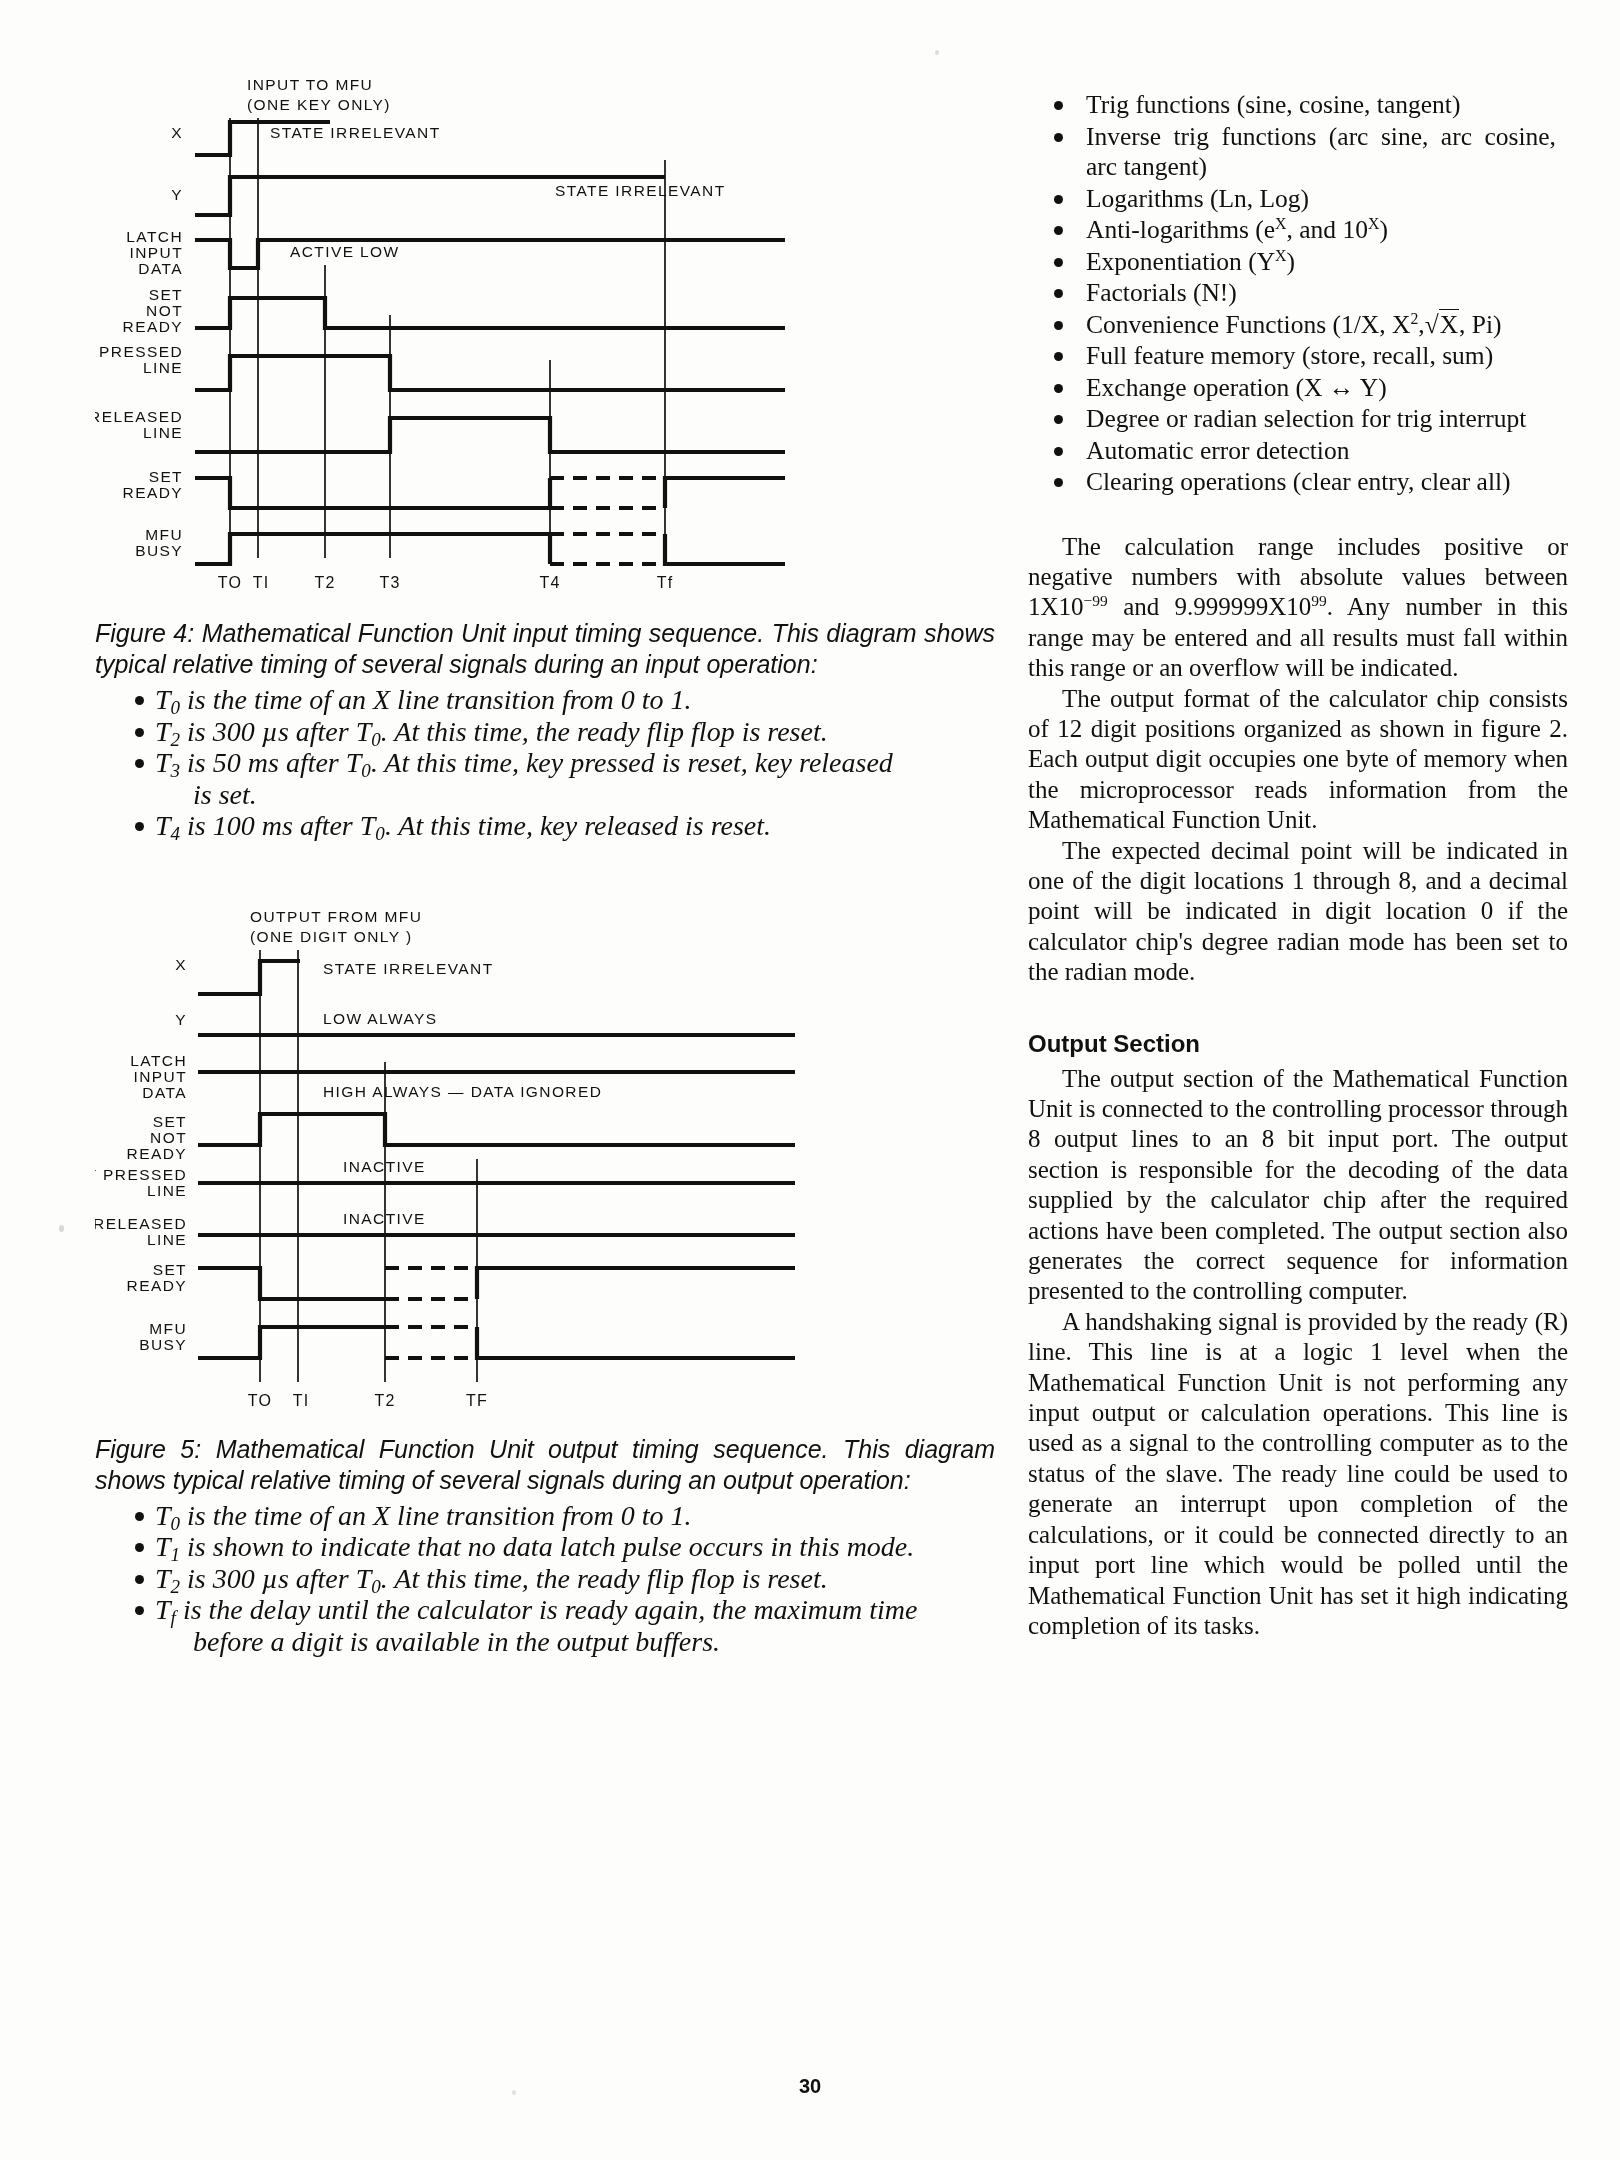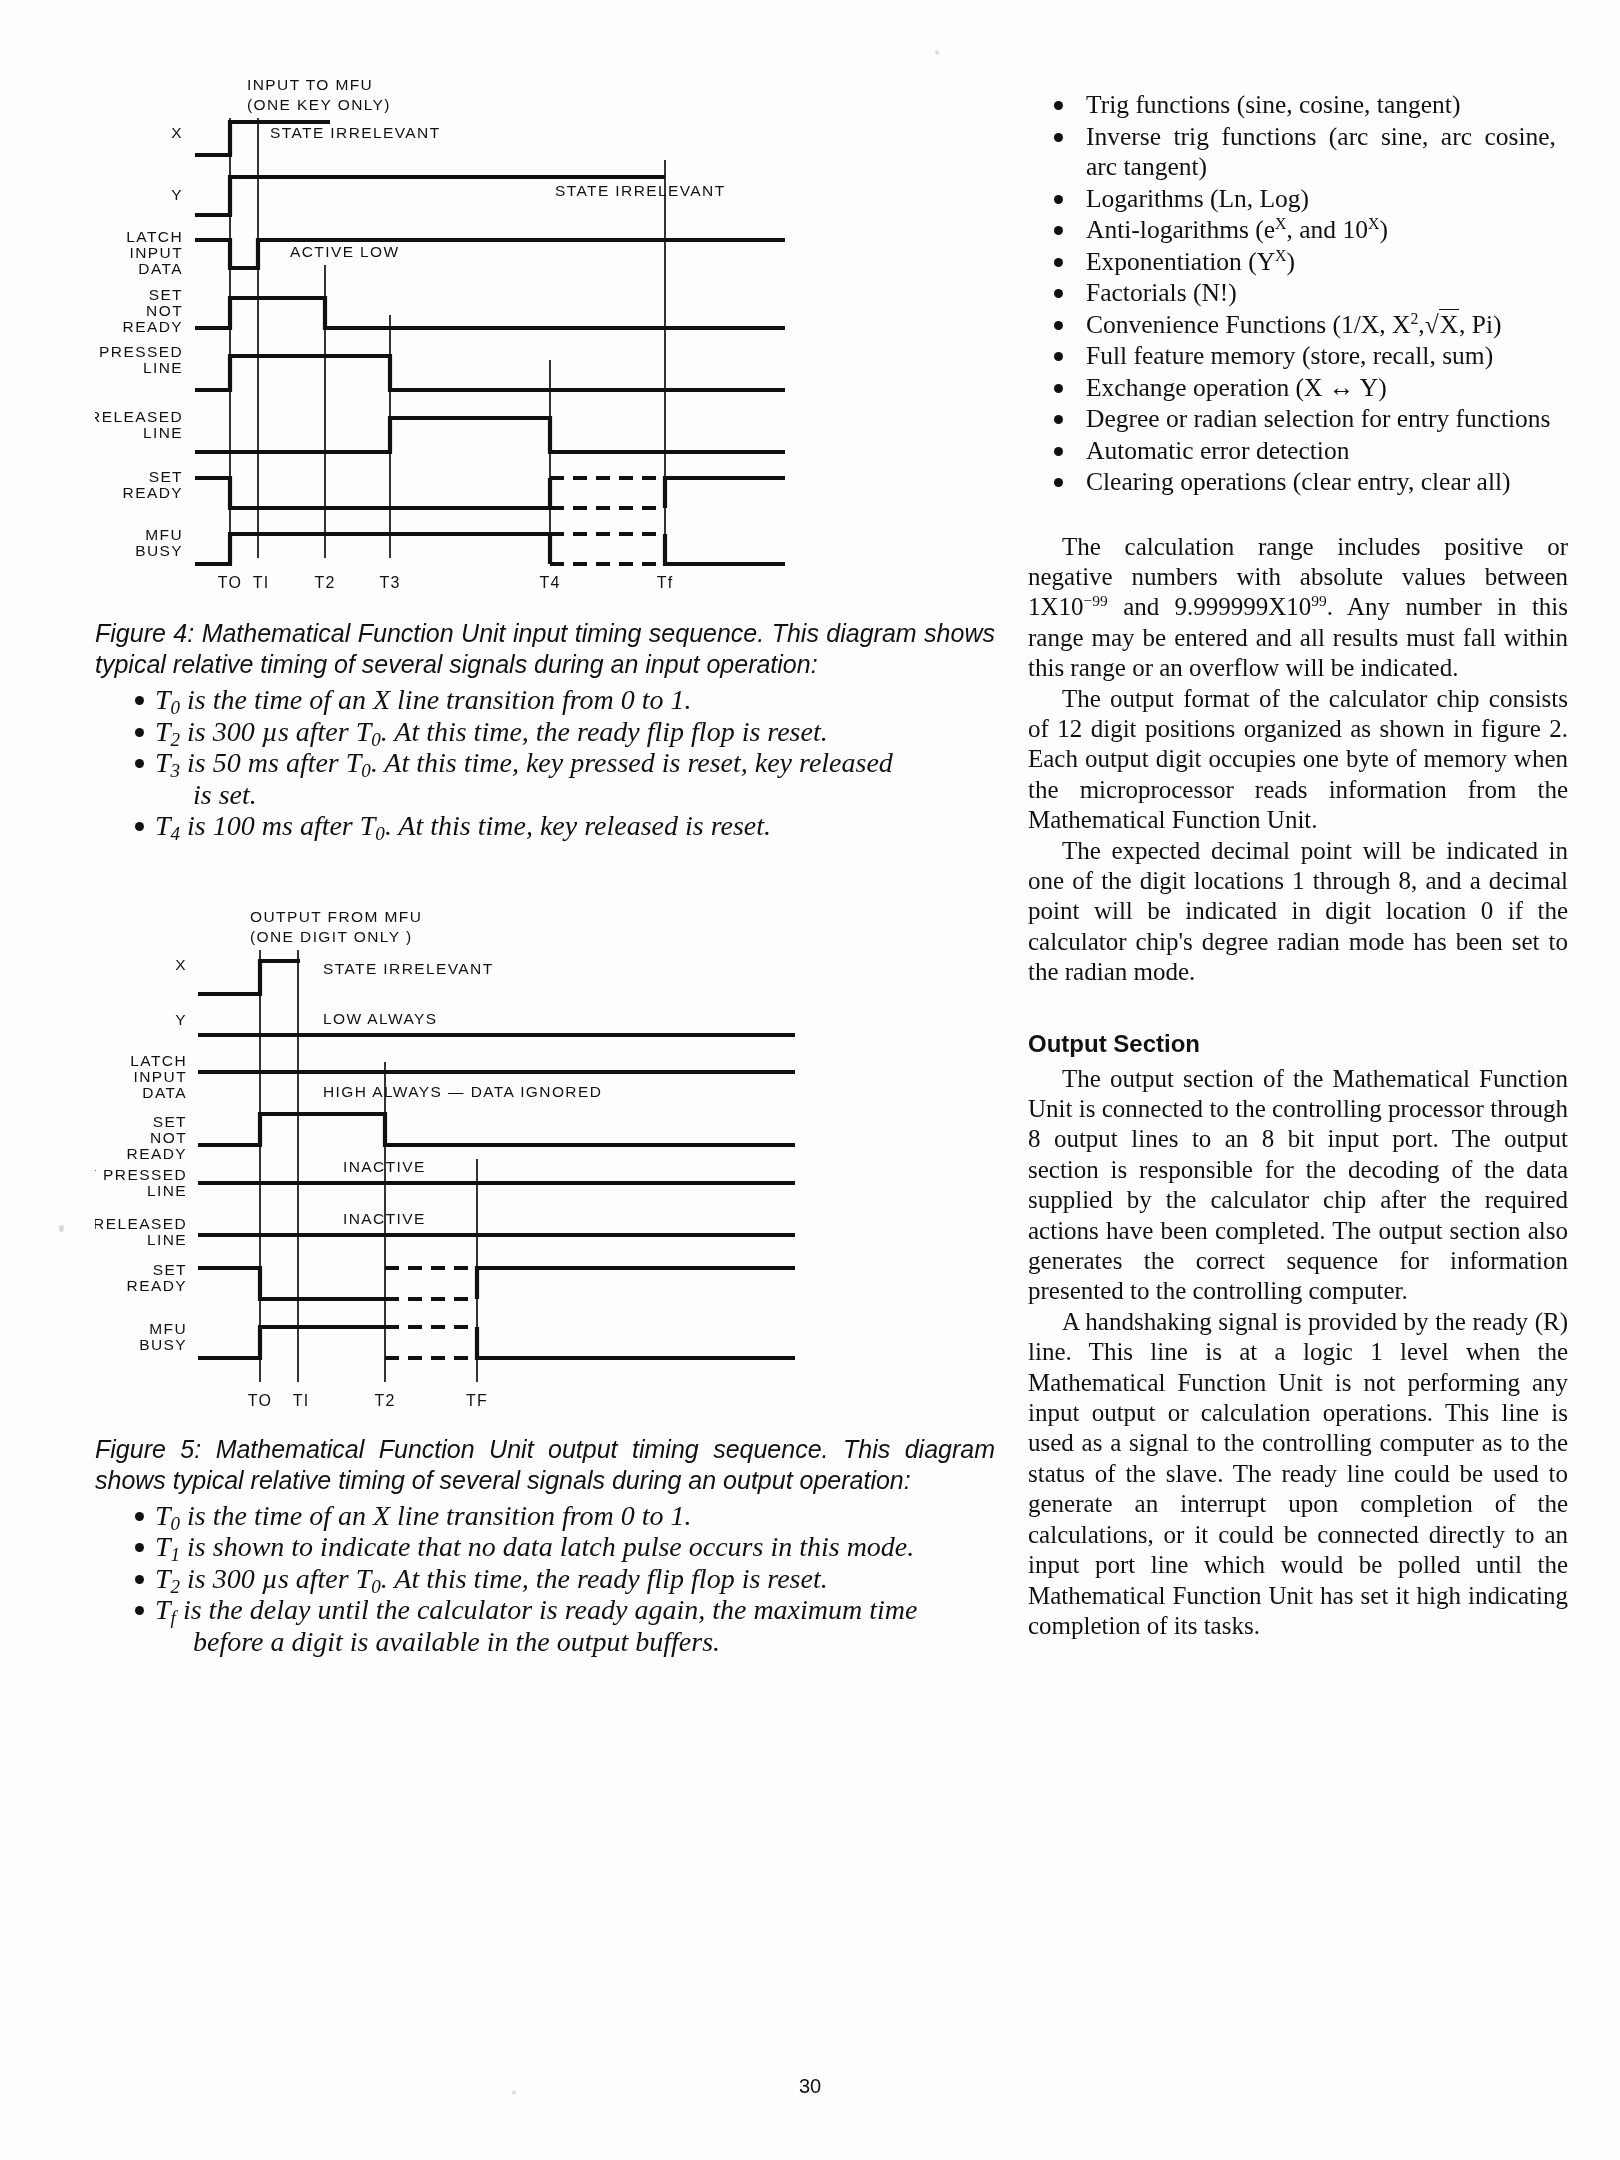--- a/index.html
+++ b/index.html
@@ -82,21 +82,21 @@
   .sub{font-size:0.68em;vertical-align:-0.28em;line-height:0;font-style:italic;}
 
   
   .tdiag{position:relative;}
   .tdiag svg{display:block;}
 
   .pageno{
     position:absolute;left:0;right:0;bottom:62px;
     text-align:center;
     font-family:"Liberation Sans",sans-serif;
-    font-weight:normal;font-size:20px;
+    font-weight:bold;font-size:20px;
   }
   .speck{position:absolute;background:#b9b4ab;border-radius:50%;}
 </style>
 </head>
 <body>
 
 <div class="page">
 
   <div class="col-left">
 
@@ -277,21 +277,21 @@
     <ul class="rc-list">
       <li><span class="bullet"></span><span>Trig functions (sine, cosine, tangent)</span></li>
       <li><span class="bullet"></span><span>Inverse trig functions (arc sine, arc cosine, arc tangent)</span></li>
       <li><span class="bullet"></span><span>Logarithms (Ln, Log)</span></li>
       <li><span class="bullet"></span><span>Anti-logarithms (e<sup>X</sup>, and 10<sup>X</sup>)</span></li>
       <li><span class="bullet"></span><span>Exponentiation (Y<sup>X</sup>)</span></li>
       <li><span class="bullet"></span><span>Factorials (N!)</span></li>
       <li><span class="bullet"></span><span>Convenience Functions (1/X, X<sup>2</sup>,<span class="sqrt">√<span class="bar">X</span></span>, Pi)</span></li>
       <li><span class="bullet"></span><span>Full feature memory (store, recall, sum)</span></li>
       <li><span class="bullet"></span><span>Exchange operation (X ↔ Y)</span></li>
-      <li><span class="bullet"></span><span>Degree or radian selection for entry functions</span></li>
+      <li><span class="bullet"></span><span>Degree or radian selection for trig interrupt</span></li>
       <li><span class="bullet"></span><span>Automatic error detection</span></li>
       <li><span class="bullet"></span><span>Clearing operations (clear entry, clear all)</span></li>
     </ul>
 
     <div class="rc-gap"></div>
 
     <p class="rc-p">The calculation range includes positive or negative numbers with absolute values between 1X10<sup>−99</sup> and 9.999999X10<sup>99</sup>. Any number in this range may be entered and all results must fall within this range or an overflow will be indicated.</p>
 
     <p class="rc-p">The output format of the calculator chip consists of 12 digit positions organized as shown in figure 2. Each output digit occupies one byte of memory when the microprocessor reads information from the Mathematical Function Unit.</p>
 

